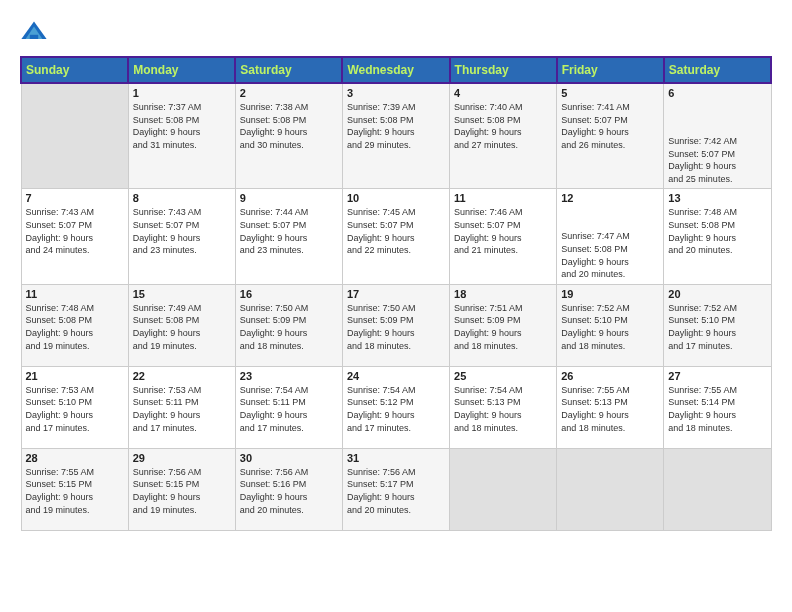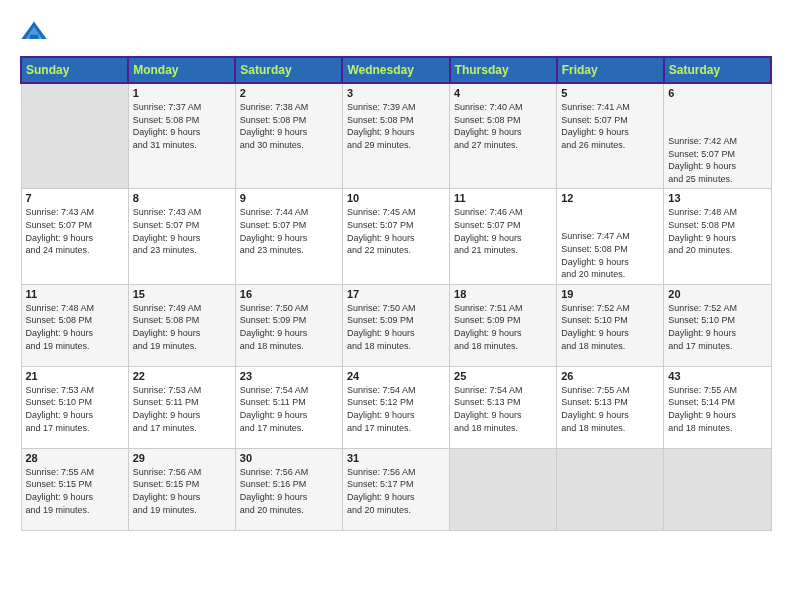--- a/index.html
+++ b/index.html
@@ -305,21 +305,21 @@
 and 18 minutes.</div>
           </td>
           <td>
             <div class="day-num">26</div>
             <div class="day-info" style="white-space: pre-line;">Sunrise: 7:55 AM
 Sunset: 5:13 PM
 Daylight: 9 hours
 and 18 minutes.</div>
           </td>
           <td>
-            <div class="day-num">43</div>
+            <div class="day-num">27</div>
             <div class="day-info" style="white-space: pre-line;">Sunrise: 7:55 AM
 Sunset: 5:14 PM
 Daylight: 9 hours
 and 18 minutes.</div>
           </td>
         </tr>
         <tr>
           <td>
             <div class="day-num">28</div>
             <div class="day-info" style="white-space: pre-line;">Sunrise: 7:55 AM

